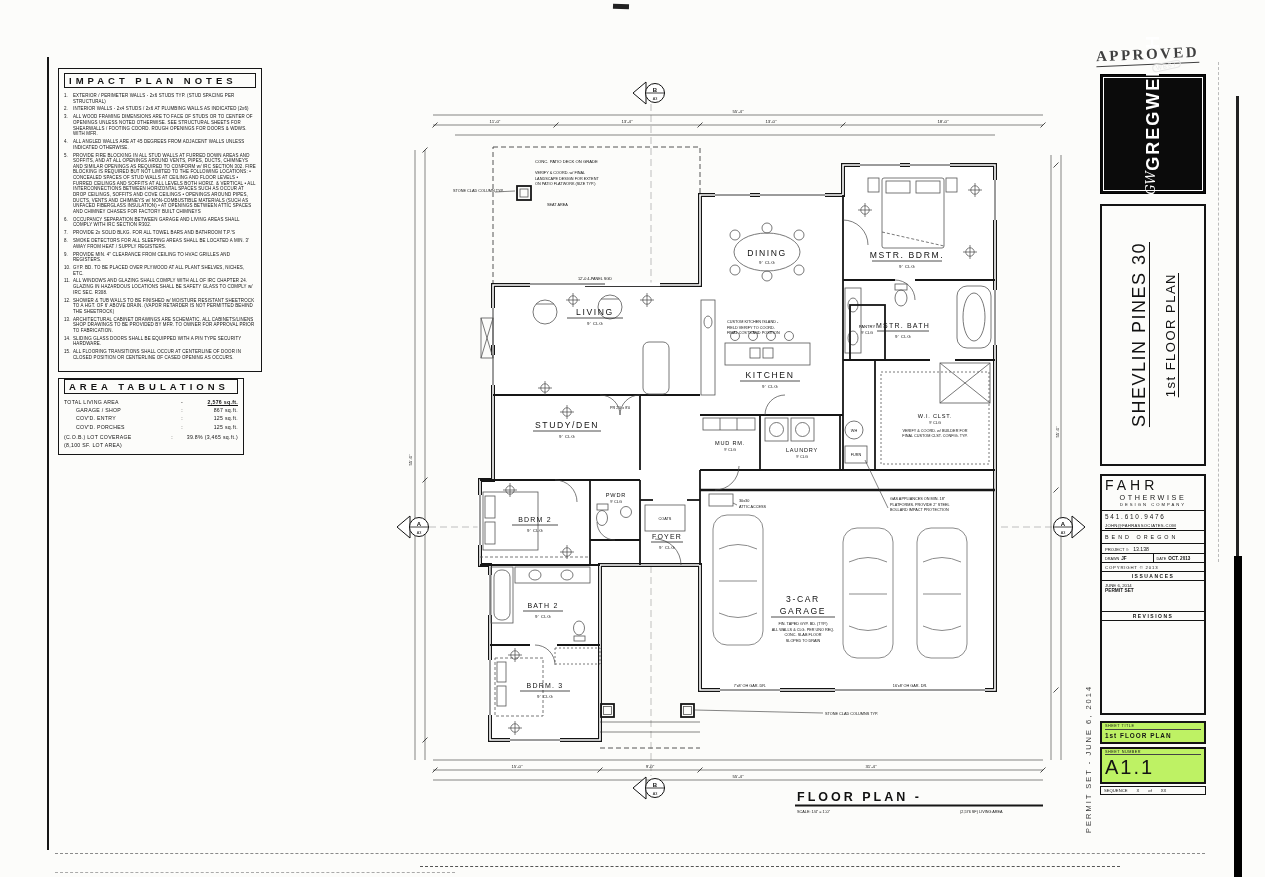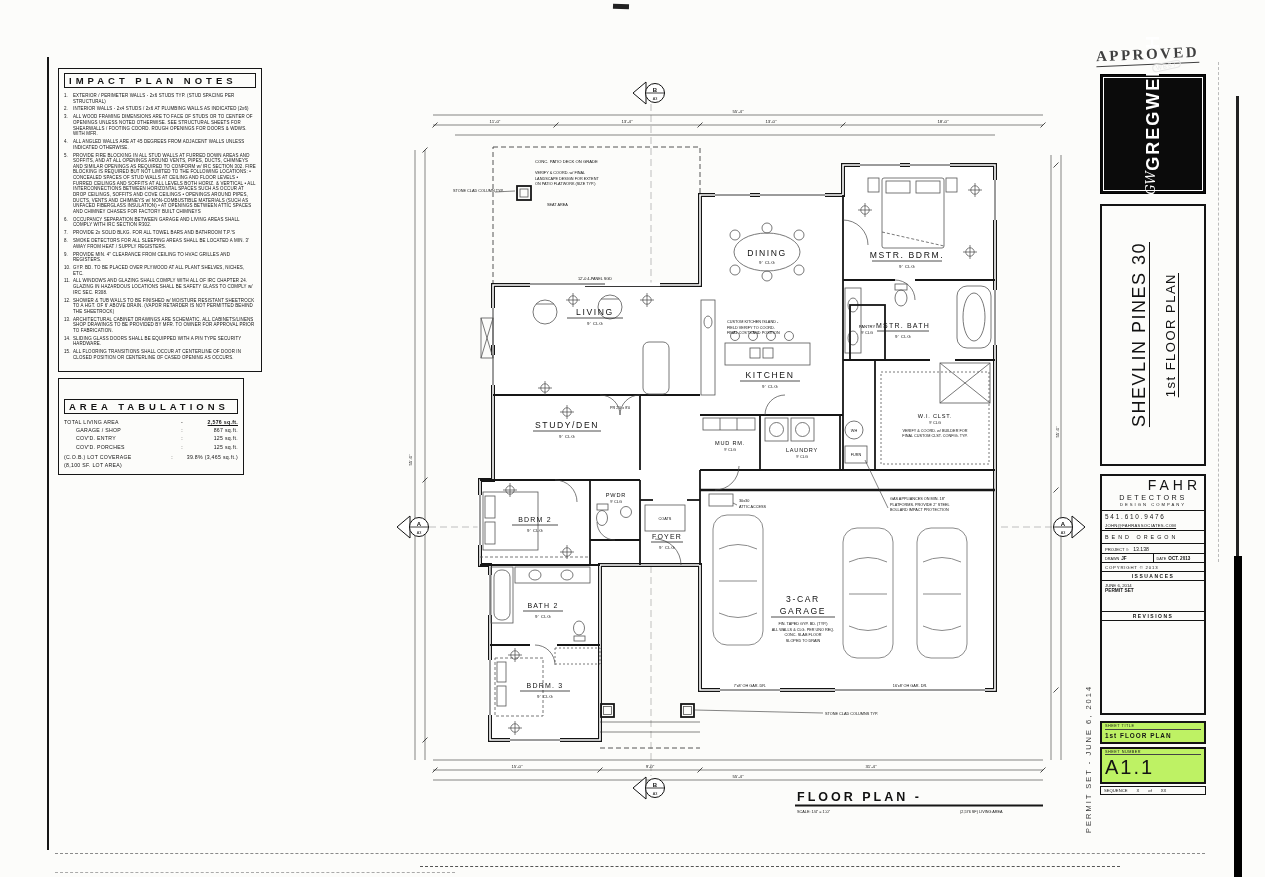--- a/index.html
+++ b/index.html
@@ -7,21 +7,21 @@
        font-family:"Liberation Sans",sans-serif;overflow:hidden}
   .abs{position:absolute}
   .vtext{writing-mode:vertical-rl;transform:rotate(180deg)}
   
   #notes-panel{left:58px;top:68px;width:204px;height:304px;border:1.6px solid #161616;
                padding:4px 5px;box-sizing:border-box;overflow:hidden;background:#fcfcfa}
   #notes-panel .ttl,#area-panel .ttl{border:1.4px solid #161616;padding:1px 4px;font-size:9.5px;
                font-weight:700;letter-spacing:4px;margin-bottom:5px;white-space:nowrap;overflow:hidden}
   .note{display:flex;font-size:4.45px;line-height:1.27;letter-spacing:.15px;margin-bottom:2.2px;color:#101010}
   .note .n{width:9px;flex:none}
-  #area-panel{left:58px;top:378px;width:186px;border:1.6px solid #161616;padding:20px 5px 6px;
+  #area-panel{left:58px;top:378px;width:186px;border:1.6px solid #161616;padding:0 5px 6px;
               box-sizing:border-box;background:#fcfcfa}
   .arow{display:flex;font-size:5.2px;letter-spacing:.3px;margin-top:2.2px}
   .arow .lab{flex:1}
   .arow .col{width:8px;text-align:center}
   .arow .val{width:52px;text-align:right}
   .indent{padding-left:12px}
   .totval{font-weight:700;text-decoration:underline}
   
   #titleblock{left:1100px;top:60px;width:106px}
   #titleblock *{box-sizing:border-box}
@@ -29,21 +29,21 @@
             display:flex;align-items:center;justify-content:center}
   .logo-box:after{content:"";position:absolute;inset:2px;border:1px solid #fff;pointer-events:none}
   .logo-box .vtext{color:#fff;display:flex}
   .logo-script{font-family:"DejaVu Serif",serif;font-style:italic;font-size:13px;margin-top:40px}
   .logo-word{font-size:18px;font-weight:700;letter-spacing:2px}
   .name-box{margin-top:10px;height:262px;border:2px solid #141414;background:#fcfcfa;
             display:flex;align-items:center;justify-content:center;gap:13px}
   .proj-name{font-size:18px;letter-spacing:1.5px;text-decoration:underline;color:#111}
   .sheet-name{font-size:13px;letter-spacing:1.5px;text-decoration:underline;color:#111}
   .info-box{margin-top:8px;border:2px solid #141414;background:#fcfcfa}
-  .firm1{text-align:right;font-size:14px;letter-spacing:4px;padding:1px 3px 0}
+  .firm1{text-align:left;font-size:14px;letter-spacing:4px;padding:1px 3px 0}
   .firm2{text-align:center;font-size:7.2px;letter-spacing:2.6px}
   .firm3{text-align:center;font-size:4.2px;letter-spacing:2px;padding-bottom:3px}
   .rowline{border-top:1px solid #141414;padding:2px 3px;font-size:6.4px;letter-spacing:1.8px}
   .email{font-size:4.2px;letter-spacing:.3px;text-decoration:underline;padding:1px 3px 2px;border-top:none}
   .city{border-top:1px solid #141414;padding:3px 3px;font-size:5.4px;letter-spacing:3px}
   .kv{border-top:1px solid #141414;display:flex;align-items:baseline;padding:1.5px 3px;font-size:4.2px}
   .kv .v{margin-left:4px;font-size:5.2px}
   .split{border-top:1px solid #141414;display:flex;font-size:3.8px}
   .split>div{flex:1;padding:1.5px 3px}
   .split>div+div{border-left:1px solid #141414}
@@ -630,21 +630,21 @@
     </div>
   </div>
 
   <div class="name-box">
     <span class="vtext proj-name">SHEVLIN PINES 30</span>
     <span class="vtext sheet-name">1st FLOOR PLAN</span>
   </div>
 
   <div class="info-box">
     <div class="firm1">FAHR</div>
-    <div class="firm2">DETECTORS</div>
+    <div class="firm2">OTHERWISE</div>
     <div class="firm3">DESIGN COMPANY</div>
     <div class="rowline">541.610.9476</div>
     <div class="email">JOHN@FAHRASSOCIATES.COM</div>
     <div class="city">BEND OREGON</div>
     <div class="kv">
       <span>PROJECT #:</span>
         <span class="v">13.138</span>
     </div>
     <div class="split">
       <div><span>DRAWN</span><b>JF</b></div>

